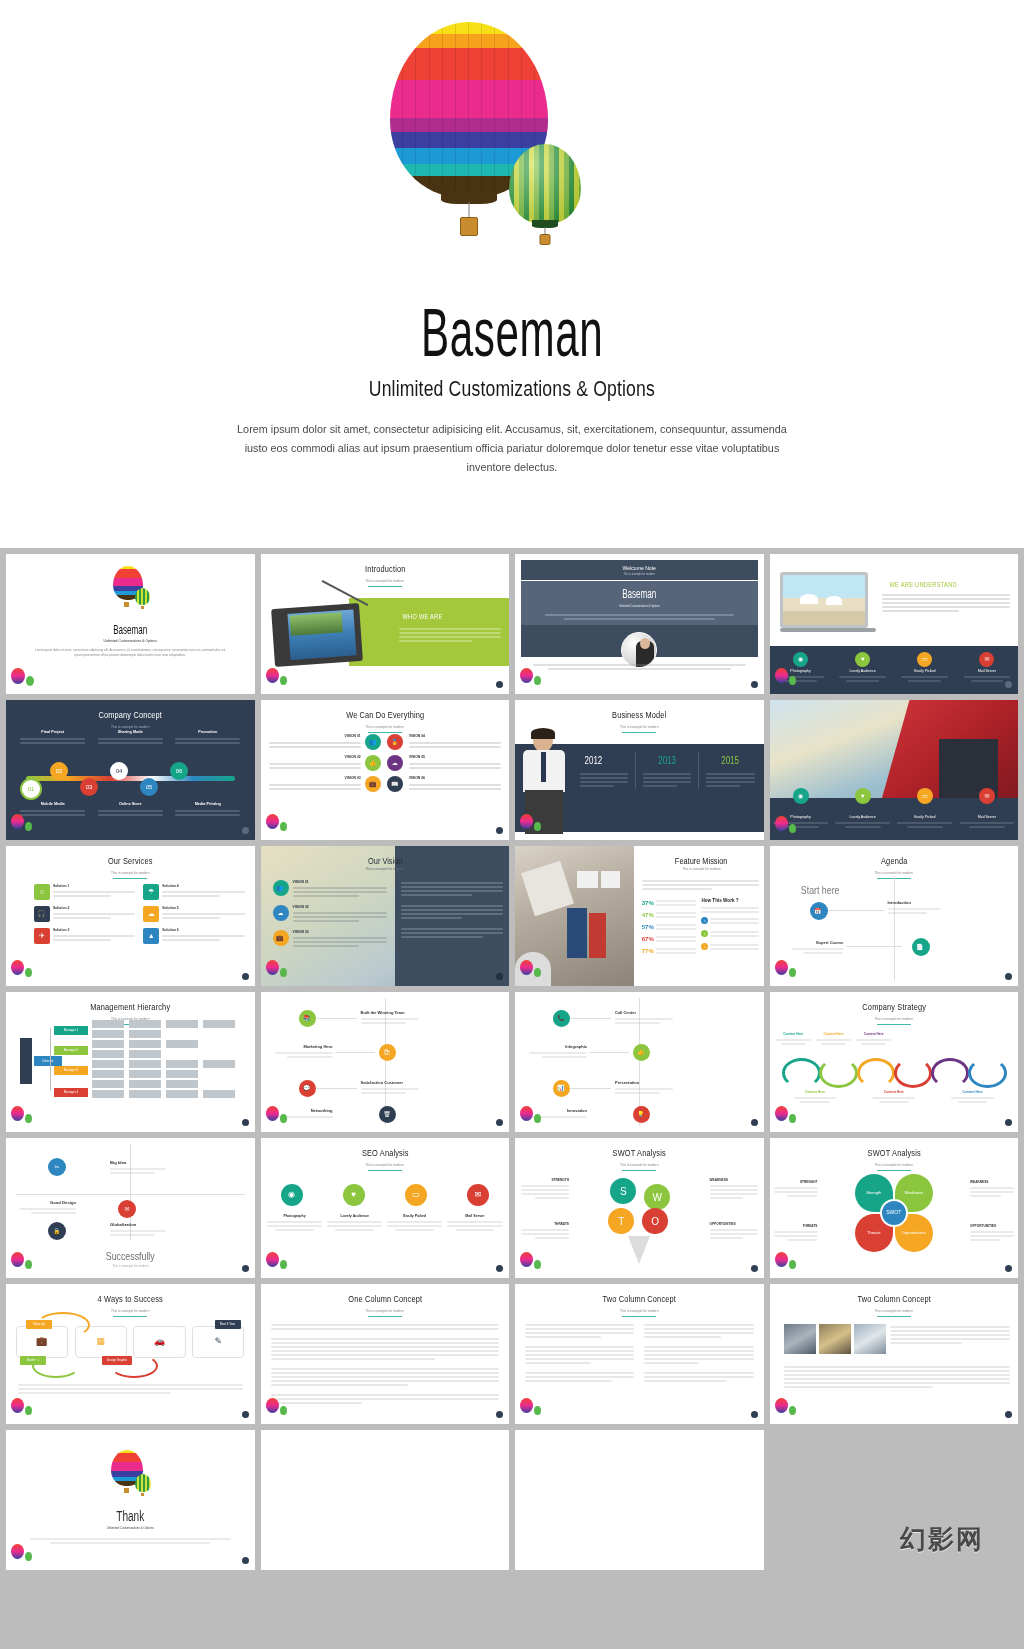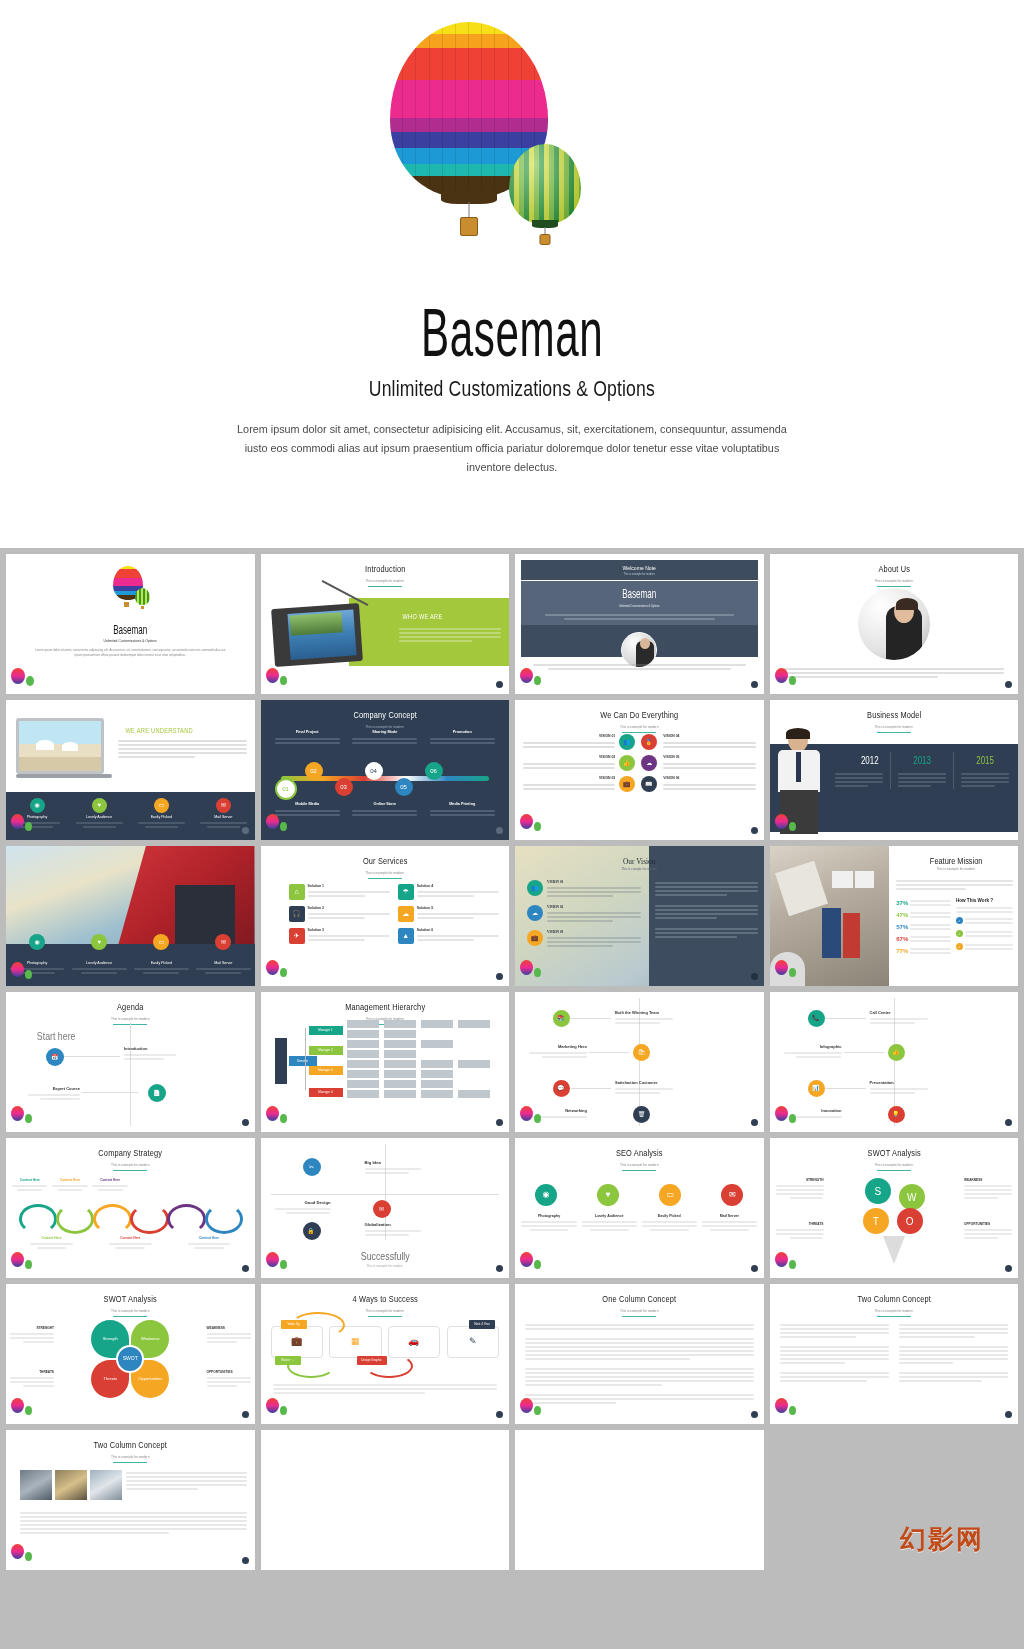--- a/index.html
+++ b/index.html
@@ -81,21 +81,21 @@
     position:absolute;right:6px;bottom:6px;width:7px;height:7px;border-radius:50%;
     background:#2f3e52;
   }
   .icon-circle{
     border-radius:50%;display:flex;align-items:center;justify-content:center;
     color:#fff;font-size:6px;
   }
   .sq-icon{border-radius:2px;display:flex;align-items:center;justify-content:center;color:#fff;font-size:7px;}
   .watermark{
     position:absolute;right:40px;bottom:92px;
-    font-size:26px;color:#c2410c;opacity:.92;letter-spacing:2px;
+    font-size:26px;color:#404040;opacity:.92;letter-spacing:2px;
     font-family:"DejaVu Sans", sans-serif;font-weight:700;
     text-shadow:0 1px 0 rgba(255,255,255,.7);
   }
 </style>
 </head>
 <body>
 
 <div class="hero">
 
   <div class="balloon-stage">
@@ -219,41 +219,20 @@
       <div class="lorem"></div>
         <div class="lorem" style="width:86%;margin-left:7%"></div>
     </div>
     <div class="mini-balloons">
       <div style="position:absolute;left:0;top:0;width:13px;height:15px;border-radius:50%;background:linear-gradient(#ef4136,#ec2b8f 50%,#3b3fa0);"></div>
       <div style="position:absolute;left:14px;top:8px;width:7px;height:9px;border-radius:50%;background:#57b84b;"></div>
     </div>
     <div class="pagebadge"></div>
   </div>
 
-  <div class="slide">
-    <div class="s-title">About Us</div>
-    <div class="s-sub">This is example for modern</div>
-    <div class="s-rule"></div>
-    <div style="position:absolute;left:50%;top:34px;transform:translateX(-50%);width:72px;height:72px;border-radius:50%;
-      background:radial-gradient(circle at 32% 26%,#ffffff,#e2e2e2 62%,#a8a8a8);overflow:hidden;">
-      <div style="position:absolute;right:8px;bottom:0;width:36px;height:54px;background:#242424;border-radius:12px 12px 0 0;"></div>
-      <div style="position:absolute;right:16px;top:12px;width:20px;height:23px;border-radius:50%;background:#e0bb9c;"></div>
-      <div style="position:absolute;right:12px;top:10px;width:22px;height:12px;border-radius:50% 50% 0 0;background:#3a2b22;"></div>
-    </div>
-    <div style="position:absolute;left:14px;right:14px;top:112px;color:#999;">
-      <div class="lorem"></div>
-        <div class="lorem"></div>
-        <div class="lorem" style="width:70%"></div>
-    </div>
-    <div class="mini-balloons">
-      <div style="position:absolute;left:0;top:0;width:13px;height:15px;border-radius:50%;background:linear-gradient(#ef4136,#ec2b8f 50%,#3b3fa0);"></div>
-      <div style="position:absolute;left:14px;top:8px;width:7px;height:9px;border-radius:50%;background:#57b84b;"></div>
-    </div>
-    <div class="pagebadge"></div>
-  </div>
 
   <div class="slide" style="background:#2f3e52;">
     <div style="position:absolute;left:0;right:0;top:0;height:92px;background:#fff;"></div>
     <div style="position:absolute;left:10px;top:18px;width:88px;height:56px;background:#bfc3c7;border-radius:3px;">
       <div style="position:absolute;inset:3px;background:linear-gradient(#bfe6f2 0 46%,#e8dfc4 46% 72%,#d6c9a8 72%);"></div>
       <div style="position:absolute;left:20px;top:22px;width:18px;height:10px;background:#fff;border-radius:50% 50% 0 0;"></div>
       <div style="position:absolute;left:46px;top:24px;width:16px;height:9px;background:#fff;border-radius:50% 50% 0 0;"></div>
     </div>
     <div style="position:absolute;left:10px;top:74px;width:96px;height:4px;background:#9aa0a6;border-radius:2px;"></div>
     <div style="position:absolute;left:112px;top:26px;font-size:7px;color:#a4c83c;letter-spacing:.3px;transform:scaleX(.82);">WE ARE UNDERSTAND</div>
@@ -427,21 +406,21 @@
     <div class="s-rule"></div>
     <div style="position:absolute;left:0;right:0;top:44px;bottom:8px;background:#2f3e52;"></div>
     <div style="position:absolute;left:6px;top:30px;width:52px;height:104px;">
       <div style="position:absolute;left:12px;top:0;width:20px;height:22px;border-radius:50%;background:#d9b38f;"></div>
       <div style="position:absolute;left:10px;top:-2px;width:24px;height:11px;border-radius:50% 50% 0 0;background:#2b2119;"></div>
       <div style="position:absolute;left:2px;top:20px;width:42px;height:42px;background:#f2f2f2;border-radius:5px 5px 0 0;"></div>
       <div style="position:absolute;left:20px;top:22px;width:5px;height:30px;background:#2a3550;"></div>
       <div style="position:absolute;left:4px;top:60px;width:38px;height:44px;background:#3b3b3b;"></div>
     </div>
     <div style="position:absolute;left:62px;right:6px;top:52px;display:flex;gap:4px;">
-      <div style="flex:1;text-align:right;">
+      <div style="flex:1;text-align:left;">
         <div style="font-size:11px;color:#fff;transform:scaleX(.72);">2012</div>
         <div style="color:#93a2b2;padding:2px 3px 0;">
             <div class="lorem"></div>
             <div class="lorem"></div>
             <div class="lorem"></div>
             <div class="lorem" style="width:70%"></div>
           </div>
       </div>
       <div style="width:1px;background:#4c5b6e;"></div>
       <div style="flex:1;text-align:center;">
@@ -572,21 +551,21 @@
           </div>
         </div>
     </div>
     <div class="mini-balloons">
       <div style="position:absolute;left:0;top:0;width:13px;height:15px;border-radius:50%;background:linear-gradient(#ef4136,#ec2b8f 50%,#3b3fa0);"></div>
       <div style="position:absolute;left:14px;top:8px;width:7px;height:9px;border-radius:50%;background:#57b84b;"></div>
     </div>
     <div class="pagebadge"></div>
   </div>
 
-  <div class="slide" style="background:linear-gradient(150deg,#e6e0c2 0%,#cfd6c0 38%,#b9c9cf 70%,#8fa7b2 100%);font-family:Liberation Serif, serif;">
+  <div class="slide" style="background:linear-gradient(150deg,#e6e0c2 0%,#cfd6c0 38%,#b9c9cf 70%,#8fa7b2 100%);">
     <div style="position:absolute;right:0;top:0;width:46%;height:100%;background:#3d4c5e;">
       <div style="padding:34px 6px 0;color:#b4c1cf;">
         <div class="lorem"></div>
           <div class="lorem"></div>
           <div class="lorem"></div>
           <div class="lorem" style="width:70%"></div>
         <div style="height:5px"></div>
         <div class="lorem"></div>
           <div class="lorem"></div>
           <div class="lorem"></div>
@@ -1263,20 +1242,41 @@
         <div class="lorem"></div>
         <div class="lorem" style="width:66%"></div>
     </div>
     <div class="mini-balloons">
       <div style="position:absolute;left:0;top:0;width:13px;height:15px;border-radius:50%;background:linear-gradient(#ef4136,#ec2b8f 50%,#3b3fa0);"></div>
       <div style="position:absolute;left:14px;top:8px;width:7px;height:9px;border-radius:50%;background:#57b84b;"></div>
     </div>
     <div class="pagebadge"></div>
   </div>
 
+  <div class="slide">
+    <div style="position:absolute;left:50%;top:20px;transform:translateX(-50%);width:50px;height:52px;">
+      <div style="position:absolute;left:6px;top:0;width:32px;height:36px;border-radius:50% 50% 44% 44%/56% 56% 44% 44%;
+        background:linear-gradient(to bottom,#f7e017 0 8%,#ef4136 8% 34%,#ec2b8f 34% 58%,#3b3fa0 58% 74%,#1d9ad6 74% 86%,#4a3313 86%);"></div>
+      <div style="position:absolute;left:19px;top:38px;width:5px;height:5px;background:#c98c2e;"></div>
+      <div style="position:absolute;left:30px;top:24px;width:16px;height:18px;border-radius:50% 50% 44% 44%/56% 56% 44% 44%;
+        background:repeating-linear-gradient(to right,#2e9b3e 0 2px,#cfe23a 2px 4px);"></div>
+      <div style="position:absolute;left:36px;top:43px;width:3px;height:3px;background:#c98c2e;"></div>
+    </div>
+    <div style="position:absolute;left:0;right:0;top:76px;text-align:center;font-size:14px;color:#2b2b2b;transform:scaleX(.72);white-space:nowrap;">Thank</div>
+    <div style="position:absolute;left:0;right:0;top:96px;text-align:center;font-size:3.6px;color:#444;transform:scaleX(.82);">Unlimited Customizations &amp; Options</div>
+    <div style="position:absolute;left:24px;right:24px;top:106px;text-align:center;color:#bbb;">
+      <div class="lorem"></div>
+        <div class="lorem" style="width:80%;margin:2px auto"></div>
+    </div>
+    <div class="mini-balloons">
+      <div style="position:absolute;left:0;top:0;width:13px;height:15px;border-radius:50%;background:linear-gradient(#ef4136,#ec2b8f 50%,#3b3fa0);"></div>
+      <div style="position:absolute;left:14px;top:8px;width:7px;height:9px;border-radius:50%;background:#57b84b;"></div>
+    </div>
+    <div class="pagebadge"></div>
+  </div>
 
   <div class="slide"></div>
 
   <div class="slide"></div>
 
 </div>
 
 <div class="watermark">幻影网</div>
 
 </body></html>

